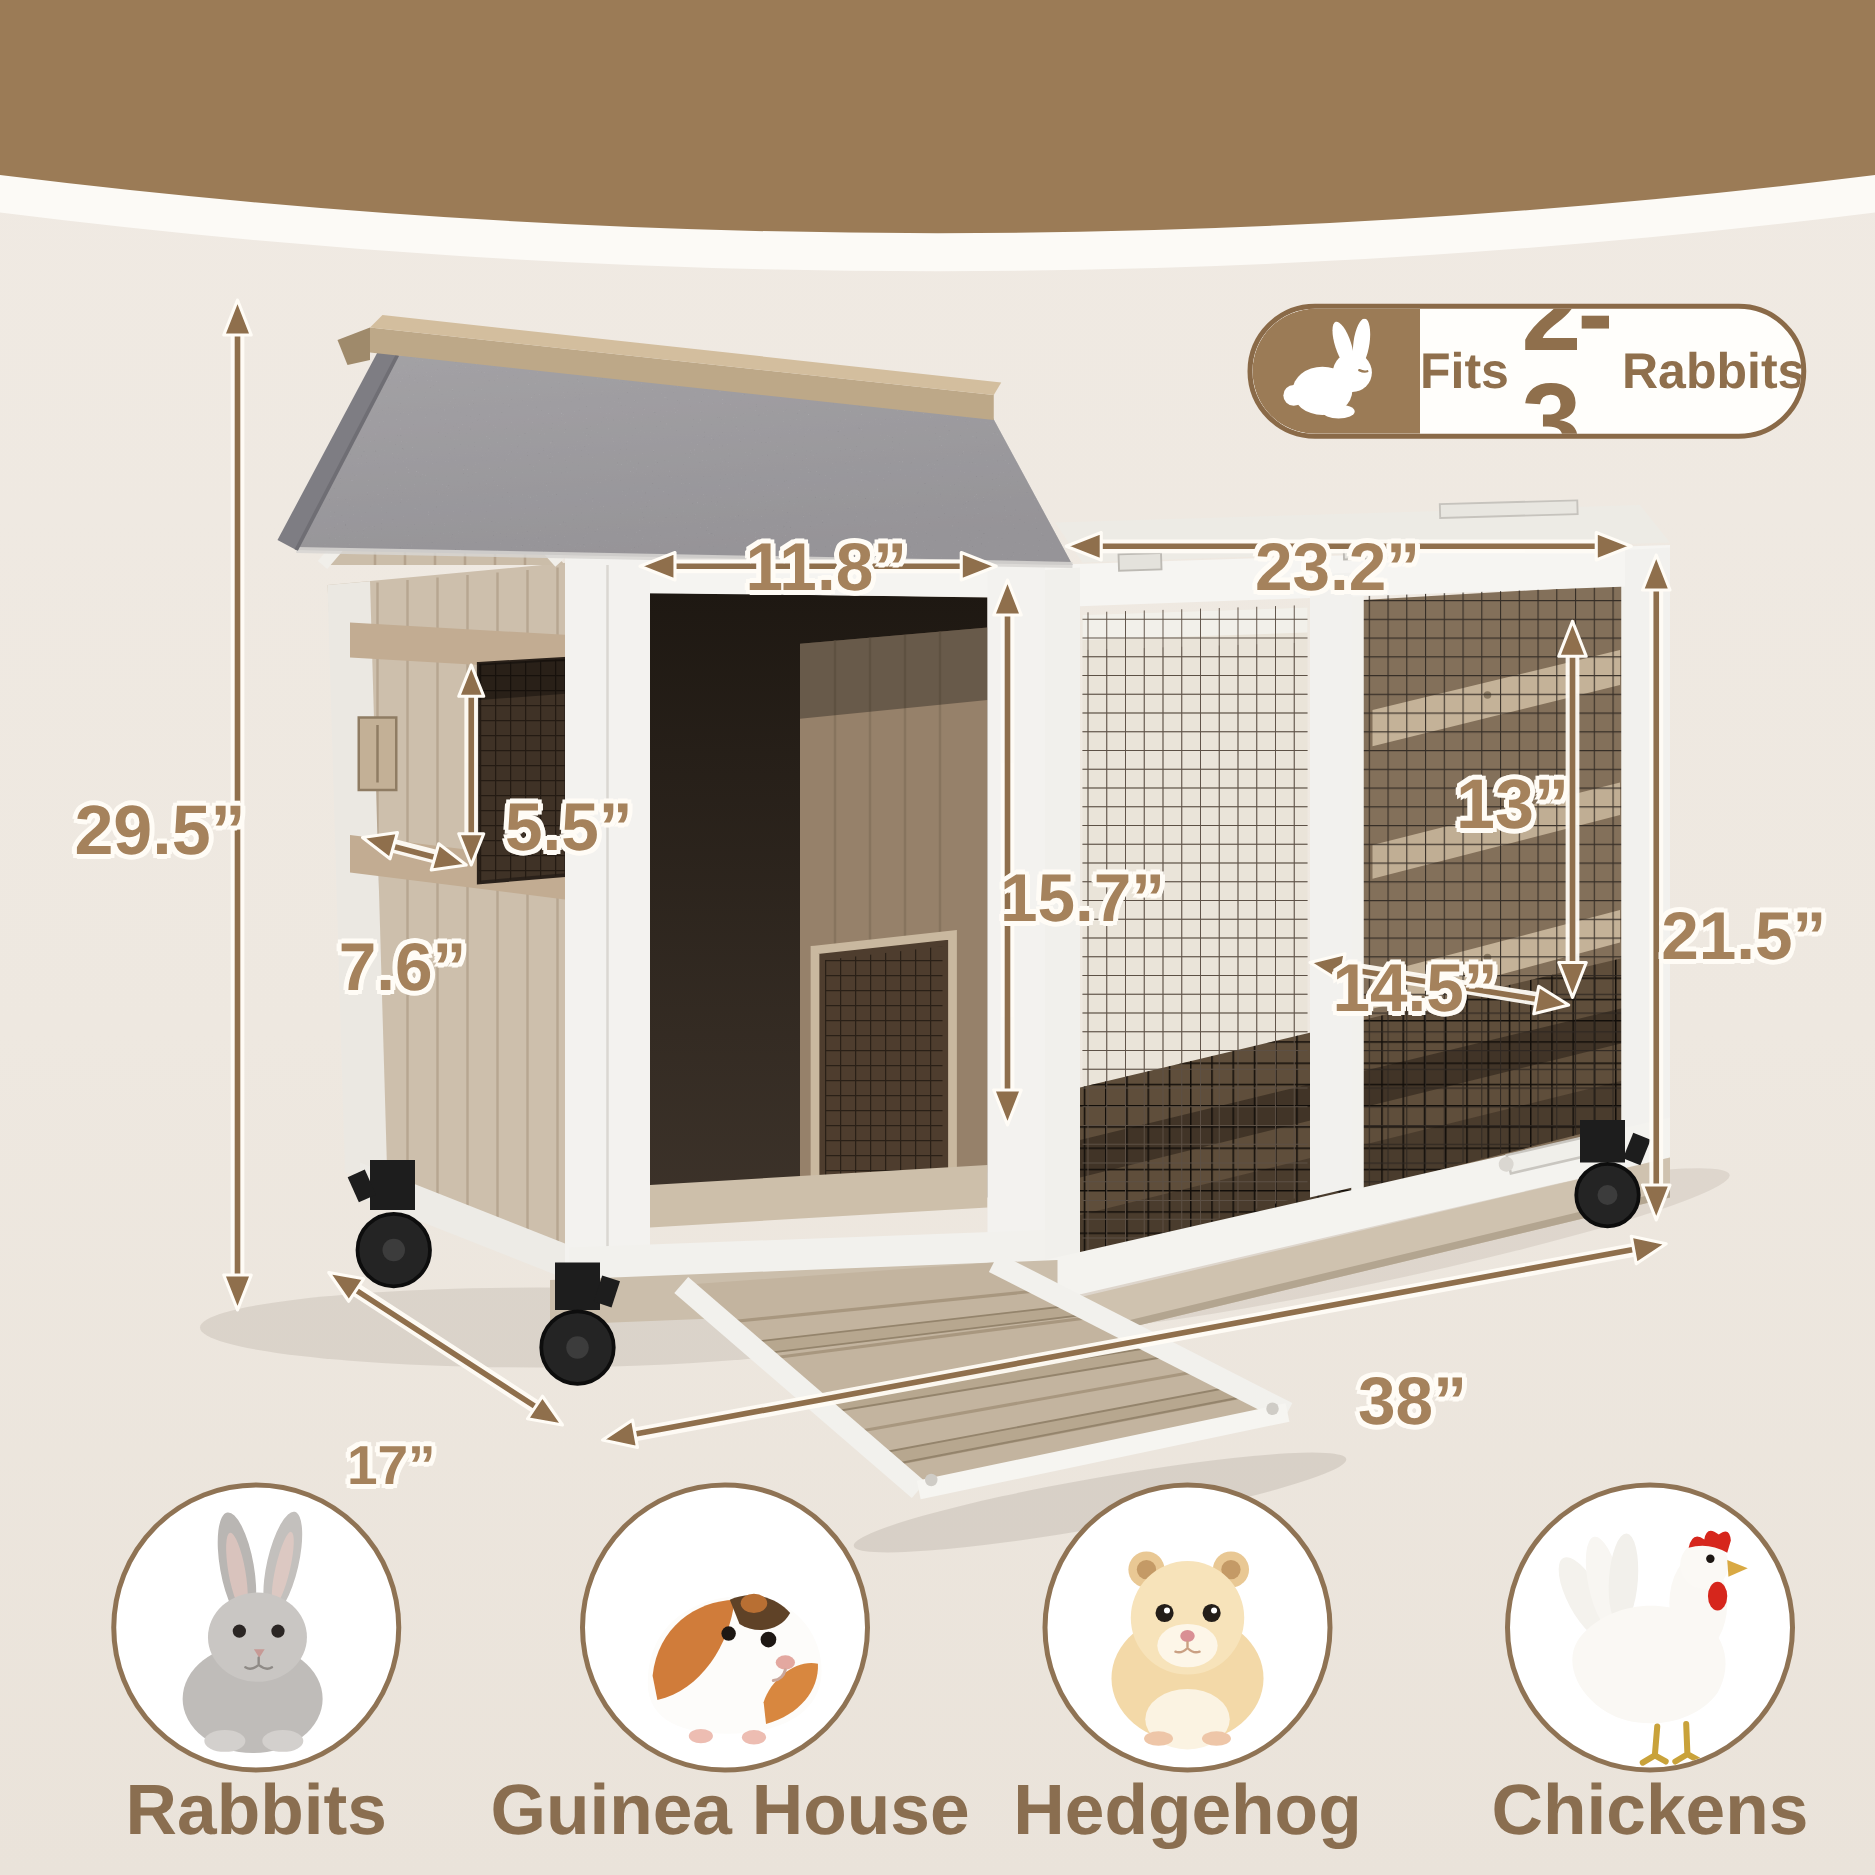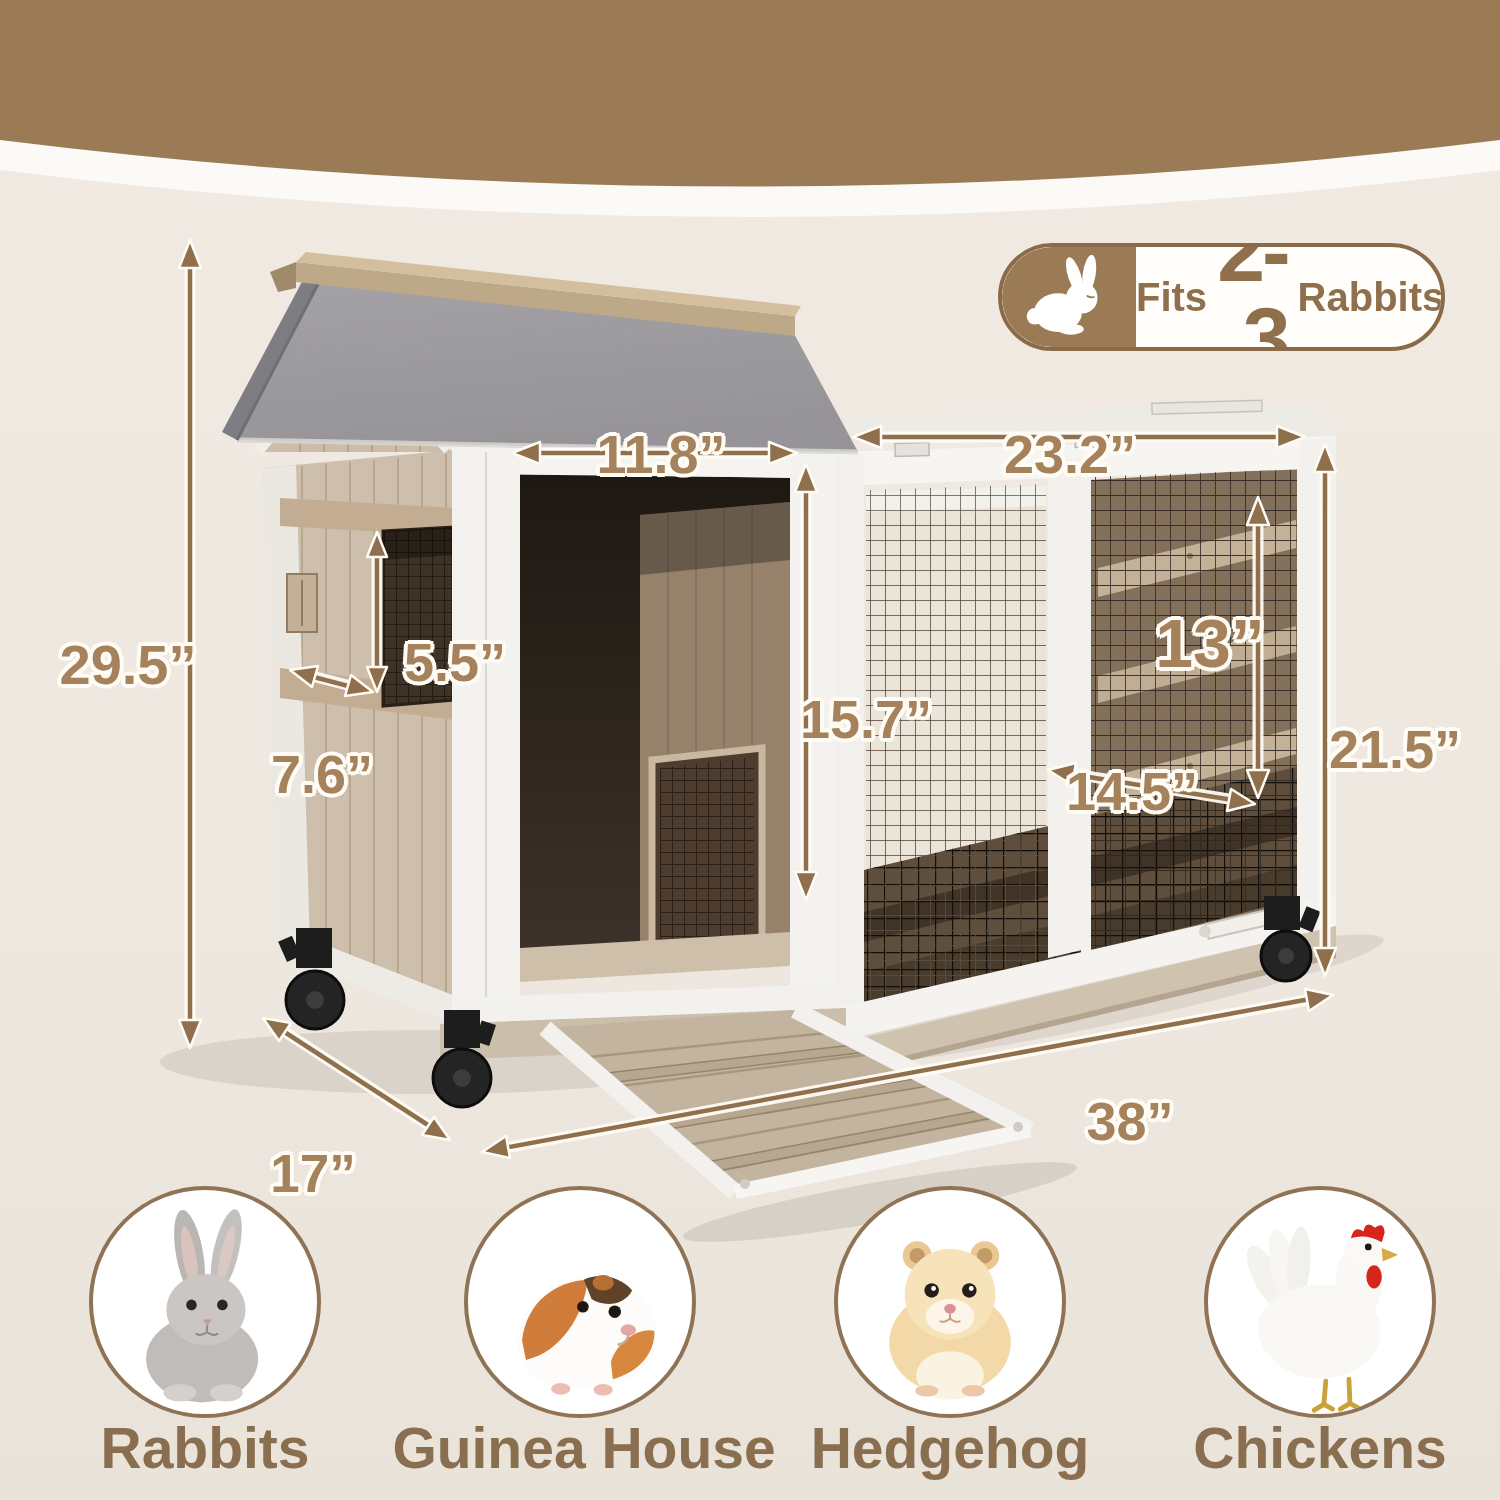--- a/index.html
+++ b/index.html
@@ -9,21 +9,21 @@
   .page-title{position:absolute;left:0;top:24px;width:1500px;text-align:center;
       font-size:74px;font-weight:800;letter-spacing:-1px;color:#fffdf9;line-height:1.1;
       text-shadow:0 2px 3px rgba(90,60,30,.25);}
   
   .badge{position:absolute;left:998px;top:243px;width:447px;height:108px;box-sizing:border-box;
       background:#fffefb;border:4px solid #8a6a48;border-radius:56px;display:flex;align-items:center;overflow:hidden;}
   .badge-left{width:134px;height:100%;background:#9b7b56;border-radius:52px 0 0 52px;
       display:flex;align-items:center;justify-content:center;flex:0 0 auto;}
   .badge-right{flex:1;display:flex;align-items:center;justify-content:center;gap:10px;color:#8f6f4c;}
   .badge-fits{font-size:40px;font-weight:600;}
-  .badge-num{font-size:86px;font-weight:800;letter-spacing:-3px;line-height:1;position:relative;top:-3px;text-align:right;}
+  .badge-num{font-size:86px;font-weight:800;letter-spacing:-3px;line-height:1;position:relative;top:-3px;}
   .badge-unit{font-size:40px;font-weight:600;}
   
   .dim{position:absolute;transform:translate(-50%,-50%);font-weight:700;color:#a5825c;white-space:nowrap;
       text-shadow:-3px -3px 0 #fffcf6,3px -3px 0 #fffcf6,-3px 3px 0 #fffcf6,3px 3px 0 #fffcf6,
                   -4px 0 0 #fffcf6,4px 0 0 #fffcf6,0 -4px 0 #fffcf6,0 4px 0 #fffcf6;margin-top:47px;}
   
   .animal{position:absolute;width:232px;height:232px;border-radius:50%;background:#fff;
       border:4px solid #8f7354;box-sizing:border-box;overflow:hidden;top:1186px;}
   .animal svg{display:block;width:100%;height:100%;}
   .animal-label{position:absolute;transform:translate(-50%,-50%);top:1448px;
@@ -329,24 +329,24 @@
     <span class="badge-unit">Rabbits</span>
   </div>
 </div>
 
 <div class="dim" style="left:128px;top:617px;font-size:56px;">29.5”</div>
 <div class="dim" style="left:455px;top:615px;font-size:54px;">5.5”</div>
 <div class="dim" style="left:322px;top:727px;font-size:54px;">7.6”</div>
 <div class="dim" style="left:661px;top:407px;font-size:54px;">11.8”</div>
 <div class="dim" style="left:866px;top:672px;font-size:54px;text-align:right;">15.7”</div>
 <div class="dim" style="left:1070px;top:407px;font-size:54px;">23.2”</div>
-<div class="dim" style="left:1210px;top:596px;font-size:68px;">13”</div>
+<div class="dim" style="left:1210px;top:596px;font-size:56px;">13”</div>
 <div class="dim" style="left:1132px;top:744px;font-size:54px;">14.5”</div>
 <div class="dim" style="left:1395px;top:702px;font-size:54px;">21.5”</div>
-<div class="dim" style="left:313px;top:1126px;font-size:53px;">17”</div>
+<div class="dim" style="left:313px;top:1126px;font-size:44px;">17”</div>
 <div class="dim" style="left:1130px;top:1074px;font-size:54px;">38”</div>
 
 <div class="animal" style="left:89px;">
   <svg viewBox="0 0 232 232" aria-hidden="true">
     <ellipse cx="100" cy="66" rx="14" ry="46" fill="#b9b6b3" transform="rotate(-10 100 66)"></ellipse>
     <ellipse cx="100" cy="70" rx="7" ry="33" fill="#d9c3bd" transform="rotate(-10 100 70)"></ellipse>
     <ellipse cx="138" cy="63" rx="13" ry="44" fill="#c3c0bd" transform="rotate(13 138 63)"></ellipse>
     <ellipse cx="138" cy="67" rx="6" ry="31" fill="#dcc8c2" transform="rotate(13 138 67)"></ellipse>
     <ellipse cx="113" cy="175" rx="58" ry="45" fill="#bfbcb9"></ellipse>
     <ellipse cx="117" cy="124" rx="41" ry="37" fill="#c9c6c3"></ellipse>

